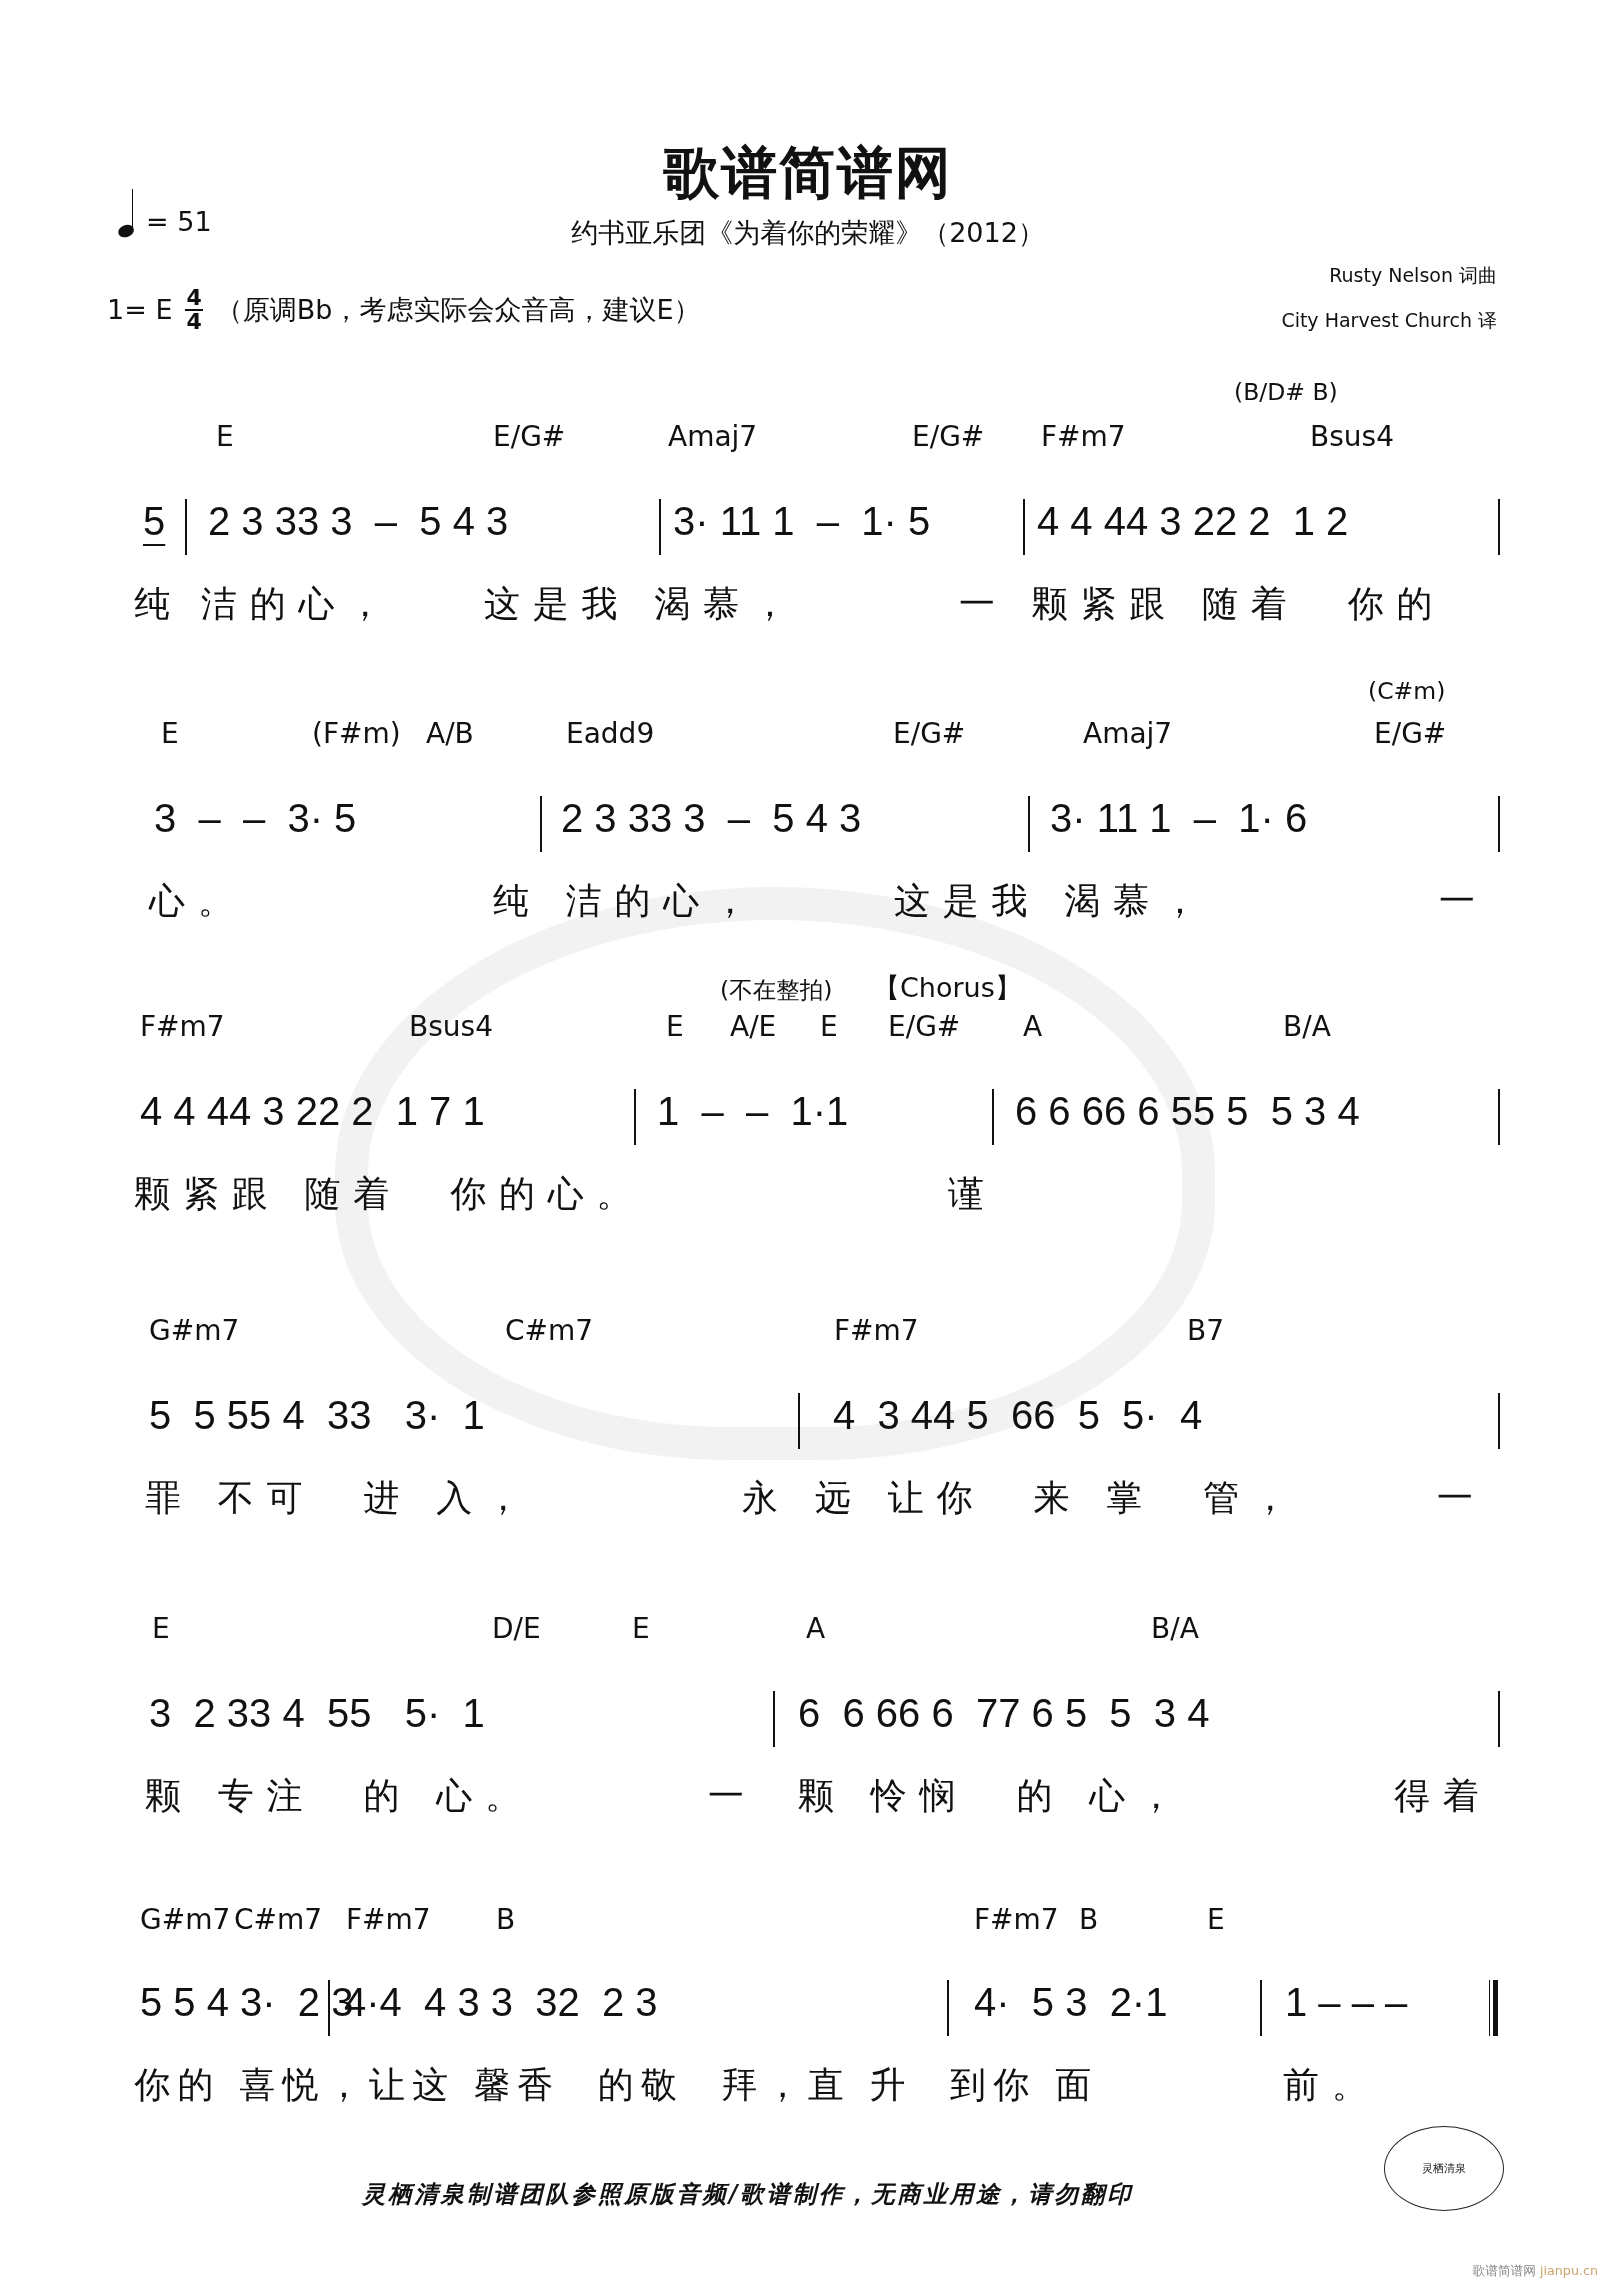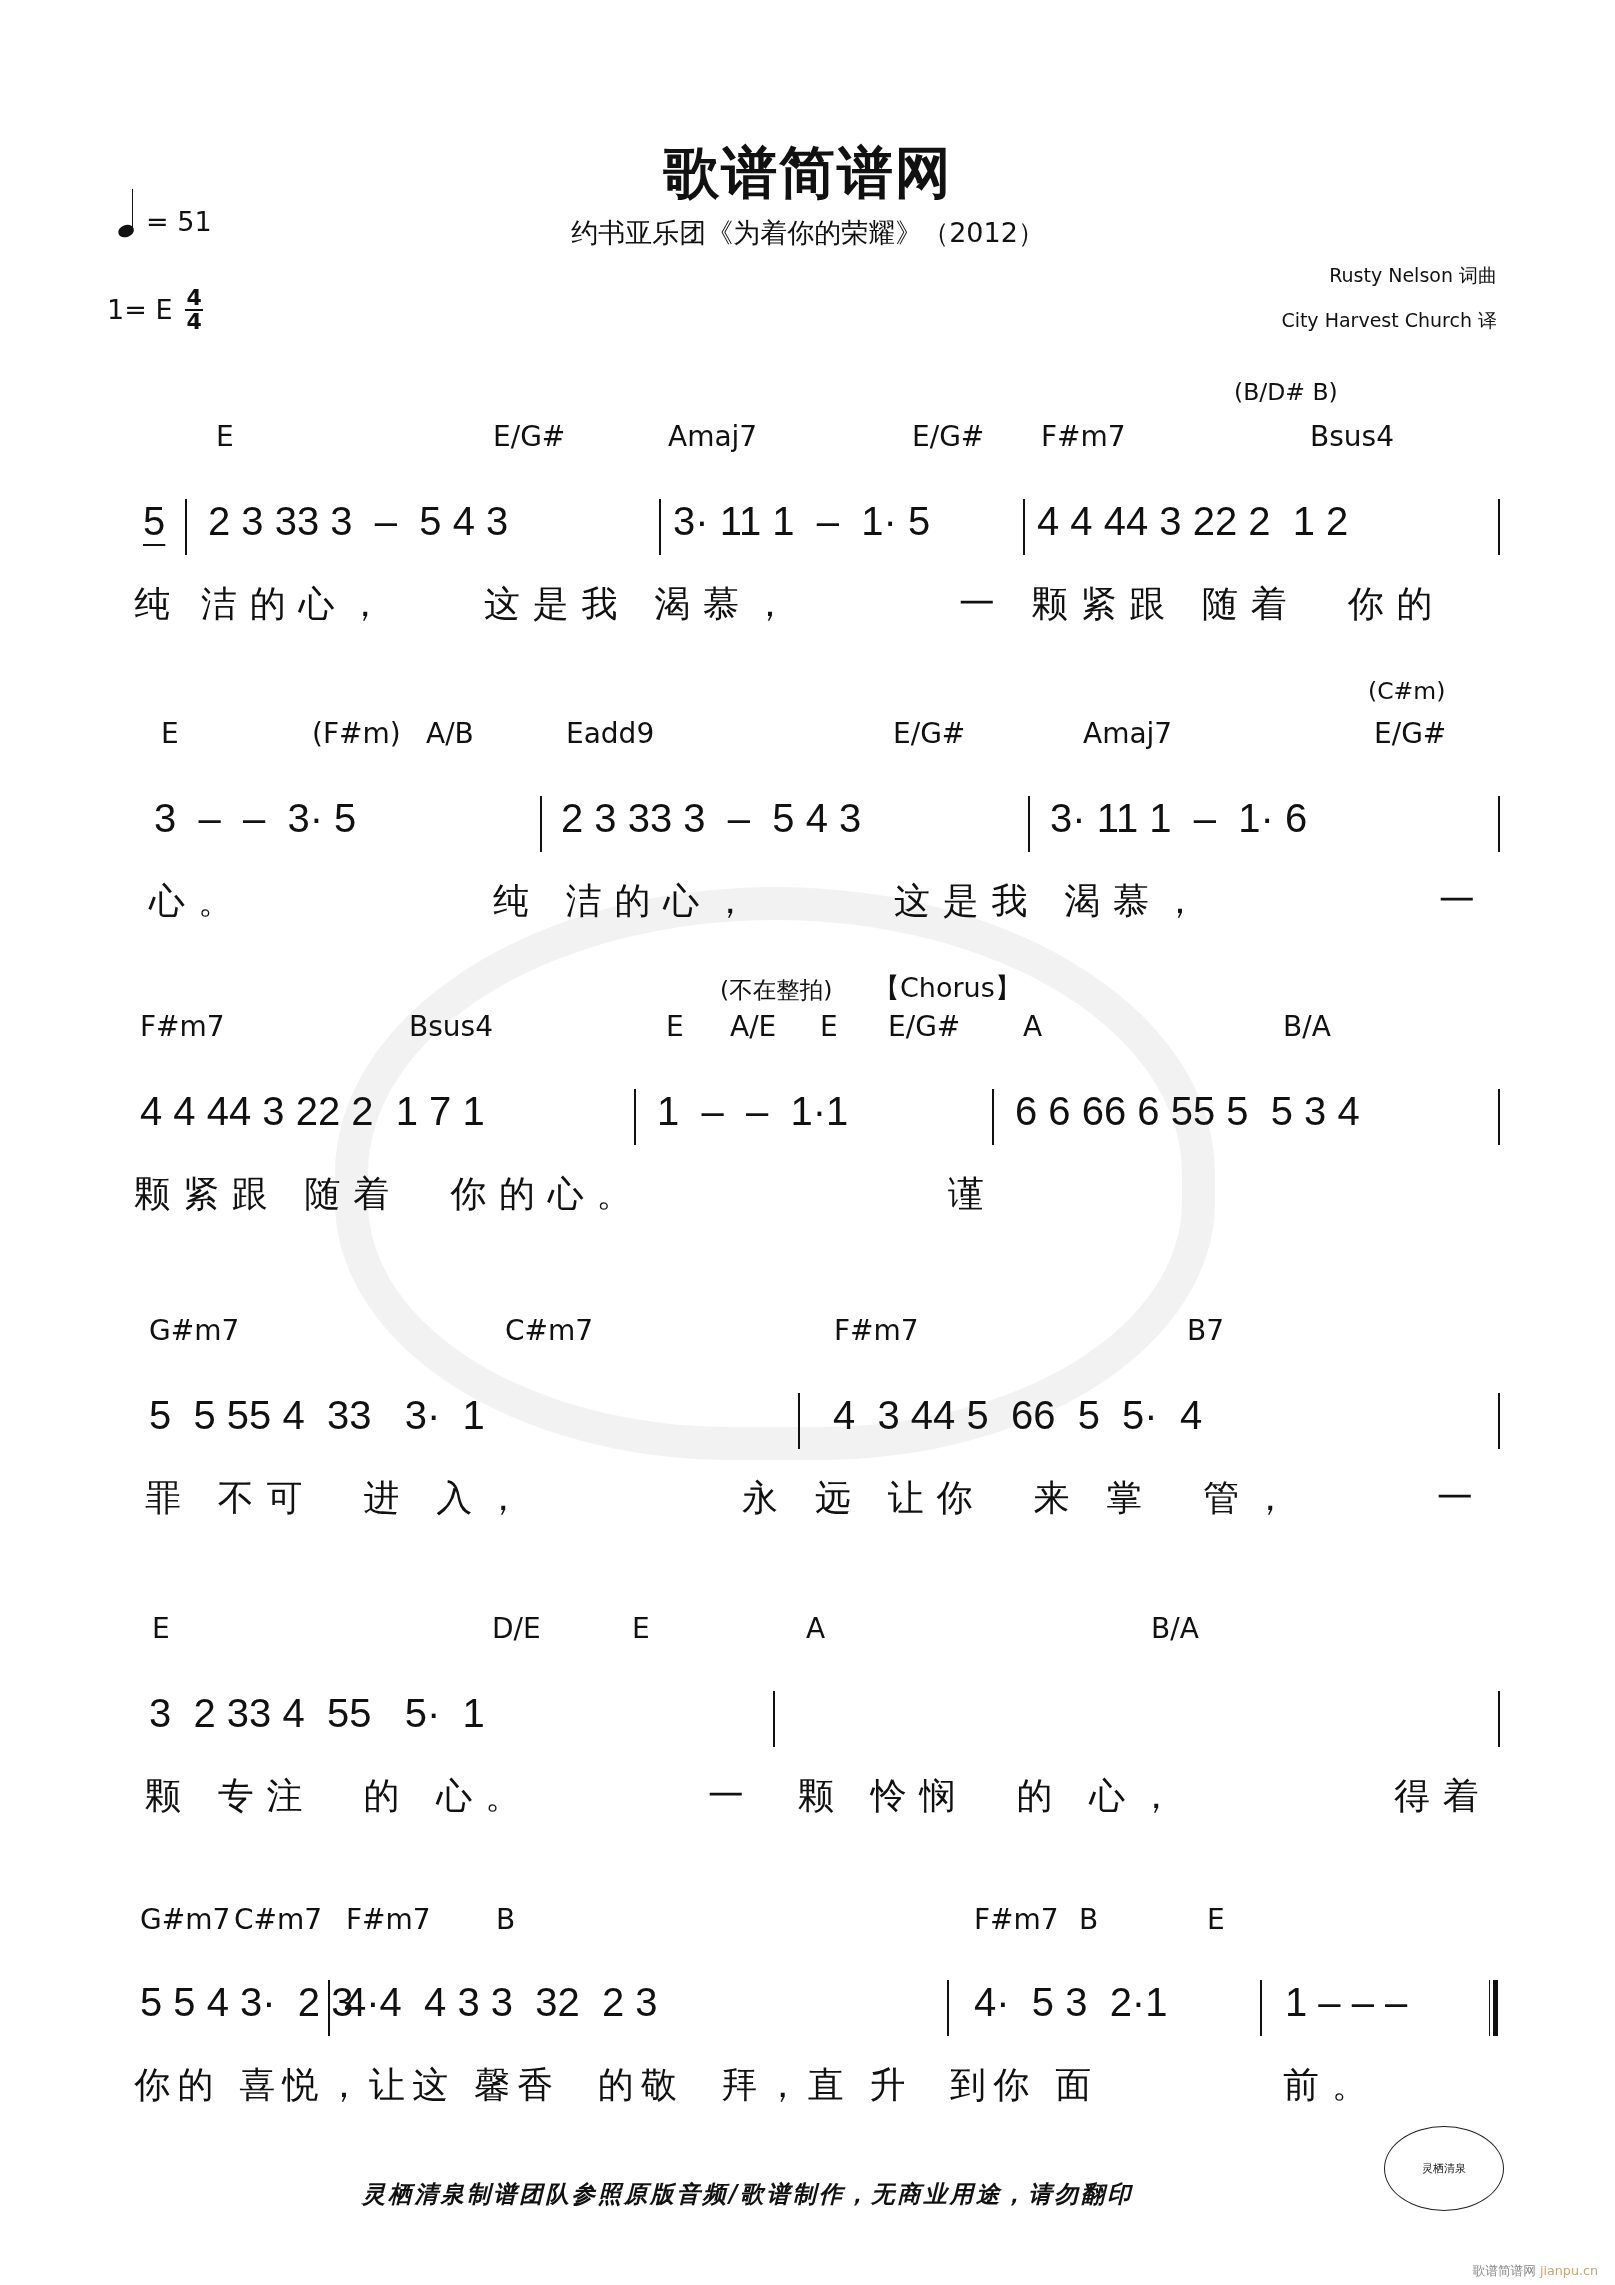--- a/index.html
+++ b/index.html
@@ -49,20 +49,21 @@
   <span>= 51</span>
 </div>
 
 <div class="abs key">
   <span>1=  E</span>
   <span class="timesig">
     <span>4</span>
     <span class="bar"></span>
     <span>4</span>
   </span>
+  <span>（原调Bb，考虑实际会众音高，建议E）</span>
 </div>
 
 <div class="abs credits">
   <div>Rusty Nelson 词曲</div>
   <div>City Harvest Church 译</div>
 </div>
 
 <div class="system" style="top:380px;">
   <span class="annot" style="left:1116px;top:-1.8px;">(B/D#  B)</span>
   <div class="row-chords" style="margin-top:40px;">
@@ -170,20 +171,21 @@
   <div class="row-chords" style="margin-top:31px;">
     <span style="left:34px">E</span>
     <span style="left:374px">D/E</span>
     <span style="left:514px">E</span>
     <span style="left:688px">A</span>
     <span style="left:1033px">B/A</span>
   </div>
   <div class="row-notes" style="margin-top:36px;">
     <span class="m" style="left:31px">3  2 33 4  55   5·  1</span>
     <span class="barline" style="left:655px"></span>
+    <span class="m" style="left:680px">6  6 66 6  77 6 5  5  3 4</span>
     <span class="barline" style="left:1380px"></span>
   </div>
   <div class="row-lyrics">
     <span style="left:27px">颗 专注  的 心。</span>
     <span style="left:590px">一</span>
     <span style="left:680px">颗 怜悯  的 心，</span>
     <span style="left:1276px">得着</span>
   </div>
 </div>
 

